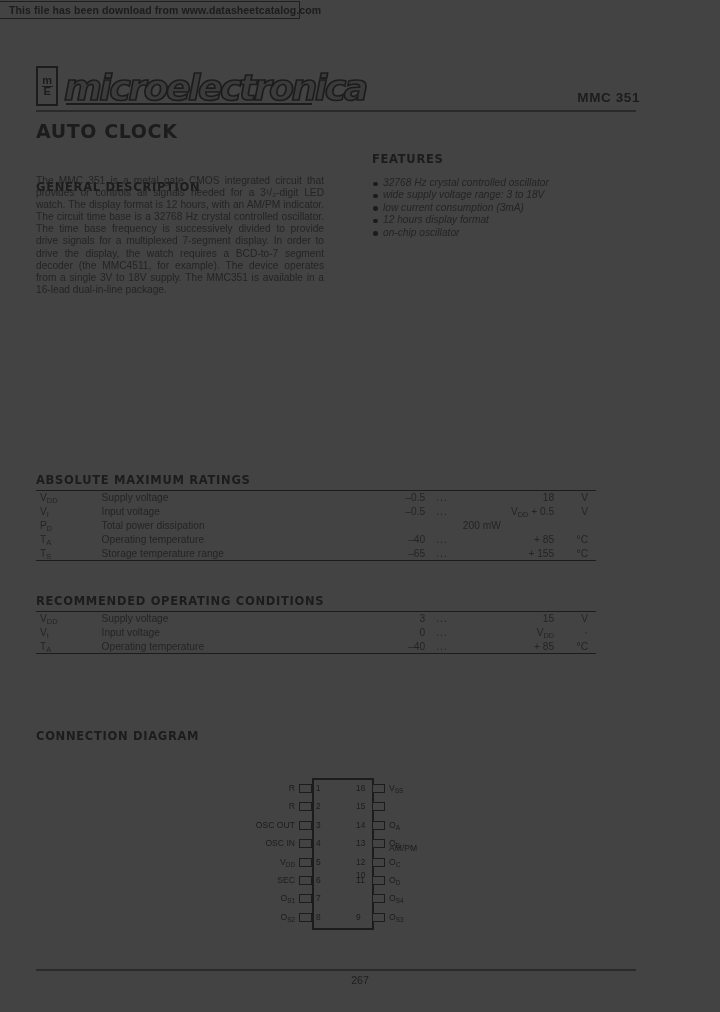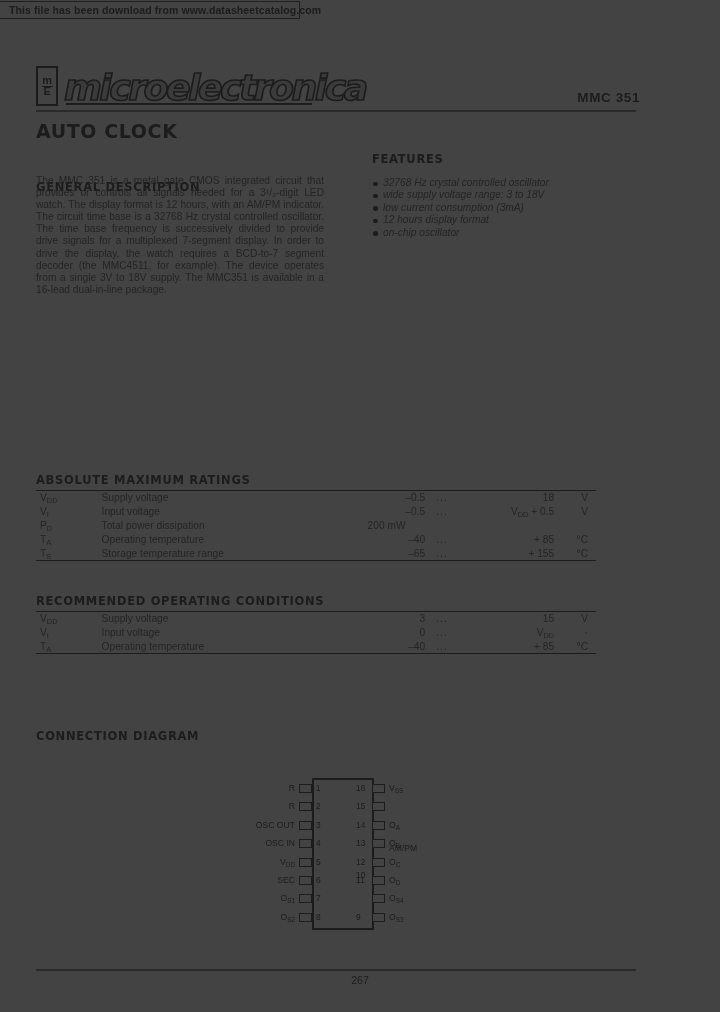--- a/index.html
+++ b/index.html
@@ -197,21 +197,21 @@
     padding: 1.4px 0;
     color: #242424;
     vertical-align: middle;
   }
   .c-sym   { width: 62px; padding-left: 4px !important; font-size: 10.5px; }
   .c-param { width: 268px; }
   .c-min   { width: 58px; text-align: right; }
   .c-dots  { width: 34px; text-align: center; color: #3a3a3a; letter-spacing: 1px; }
   .c-max   { width: 96px; text-align: right; }
   .c-unit  { width: 34px; text-align: right; padding-right: 8px !important; }
-  .c-span  { text-align: left; padding-left: 4px; }
+  .c-span  { text-align: center; padding-left: 4px; }
   sub {
     font-size: 7.4px;
     vertical-align: baseline;
     position: relative;
     bottom: -2px;
   }
 
   
   .dip {
     position: absolute;

